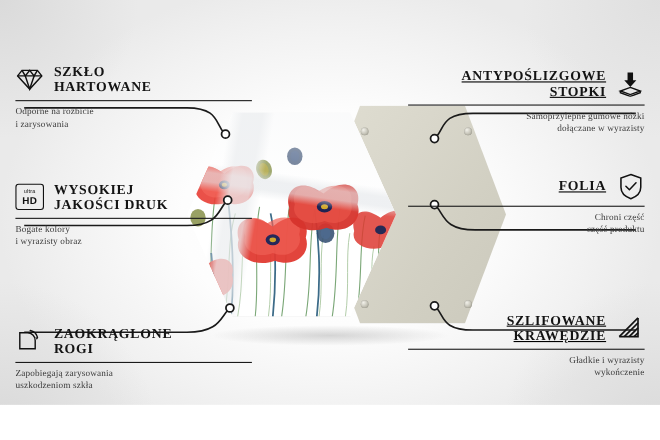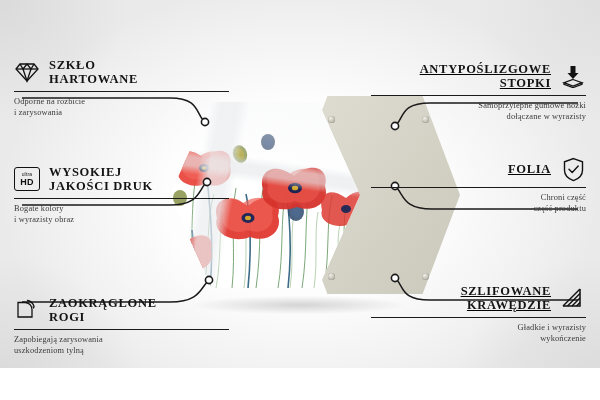--- a/index.html
+++ b/index.html
@@ -241,21 +241,21 @@
           <path d="M19.6 9.2l-2.4-.9 1.2 2.6z" fill="#111" stroke="none"></path>
         </svg>
       </span>
       <div>
         <div class="title">ZAOKRĄGLONE</div>
         <div class="title">ROGI</div>
       </div>
     </div>
     <div class="rule"></div>
     <div class="sub">Zapobiegają zarysowania</div>
-    <div class="sub">uszkodzeniom tylną</div>
+    <div class="sub">uszkodzeniom szkła</div>
   </div>
 
   <div class="feat right" style="top:62px;">
     <div class="head">
       <span class="ficon">
         <svg width="24" height="24" viewBox="0 0 24 24" fill="none" stroke="#111" stroke-width="1.3">
           <path d="M9.5 2h5v7h3l-5.5 6L6.5 9h3z" fill="#111" stroke="none"></path>
           <path d="M12 15.5l9 3.2-9 3.3-9-3.3z"></path>
           <path d="M3 18.7v1.6l9 3.3 9-3.3v-1.6"></path>
         </svg>

